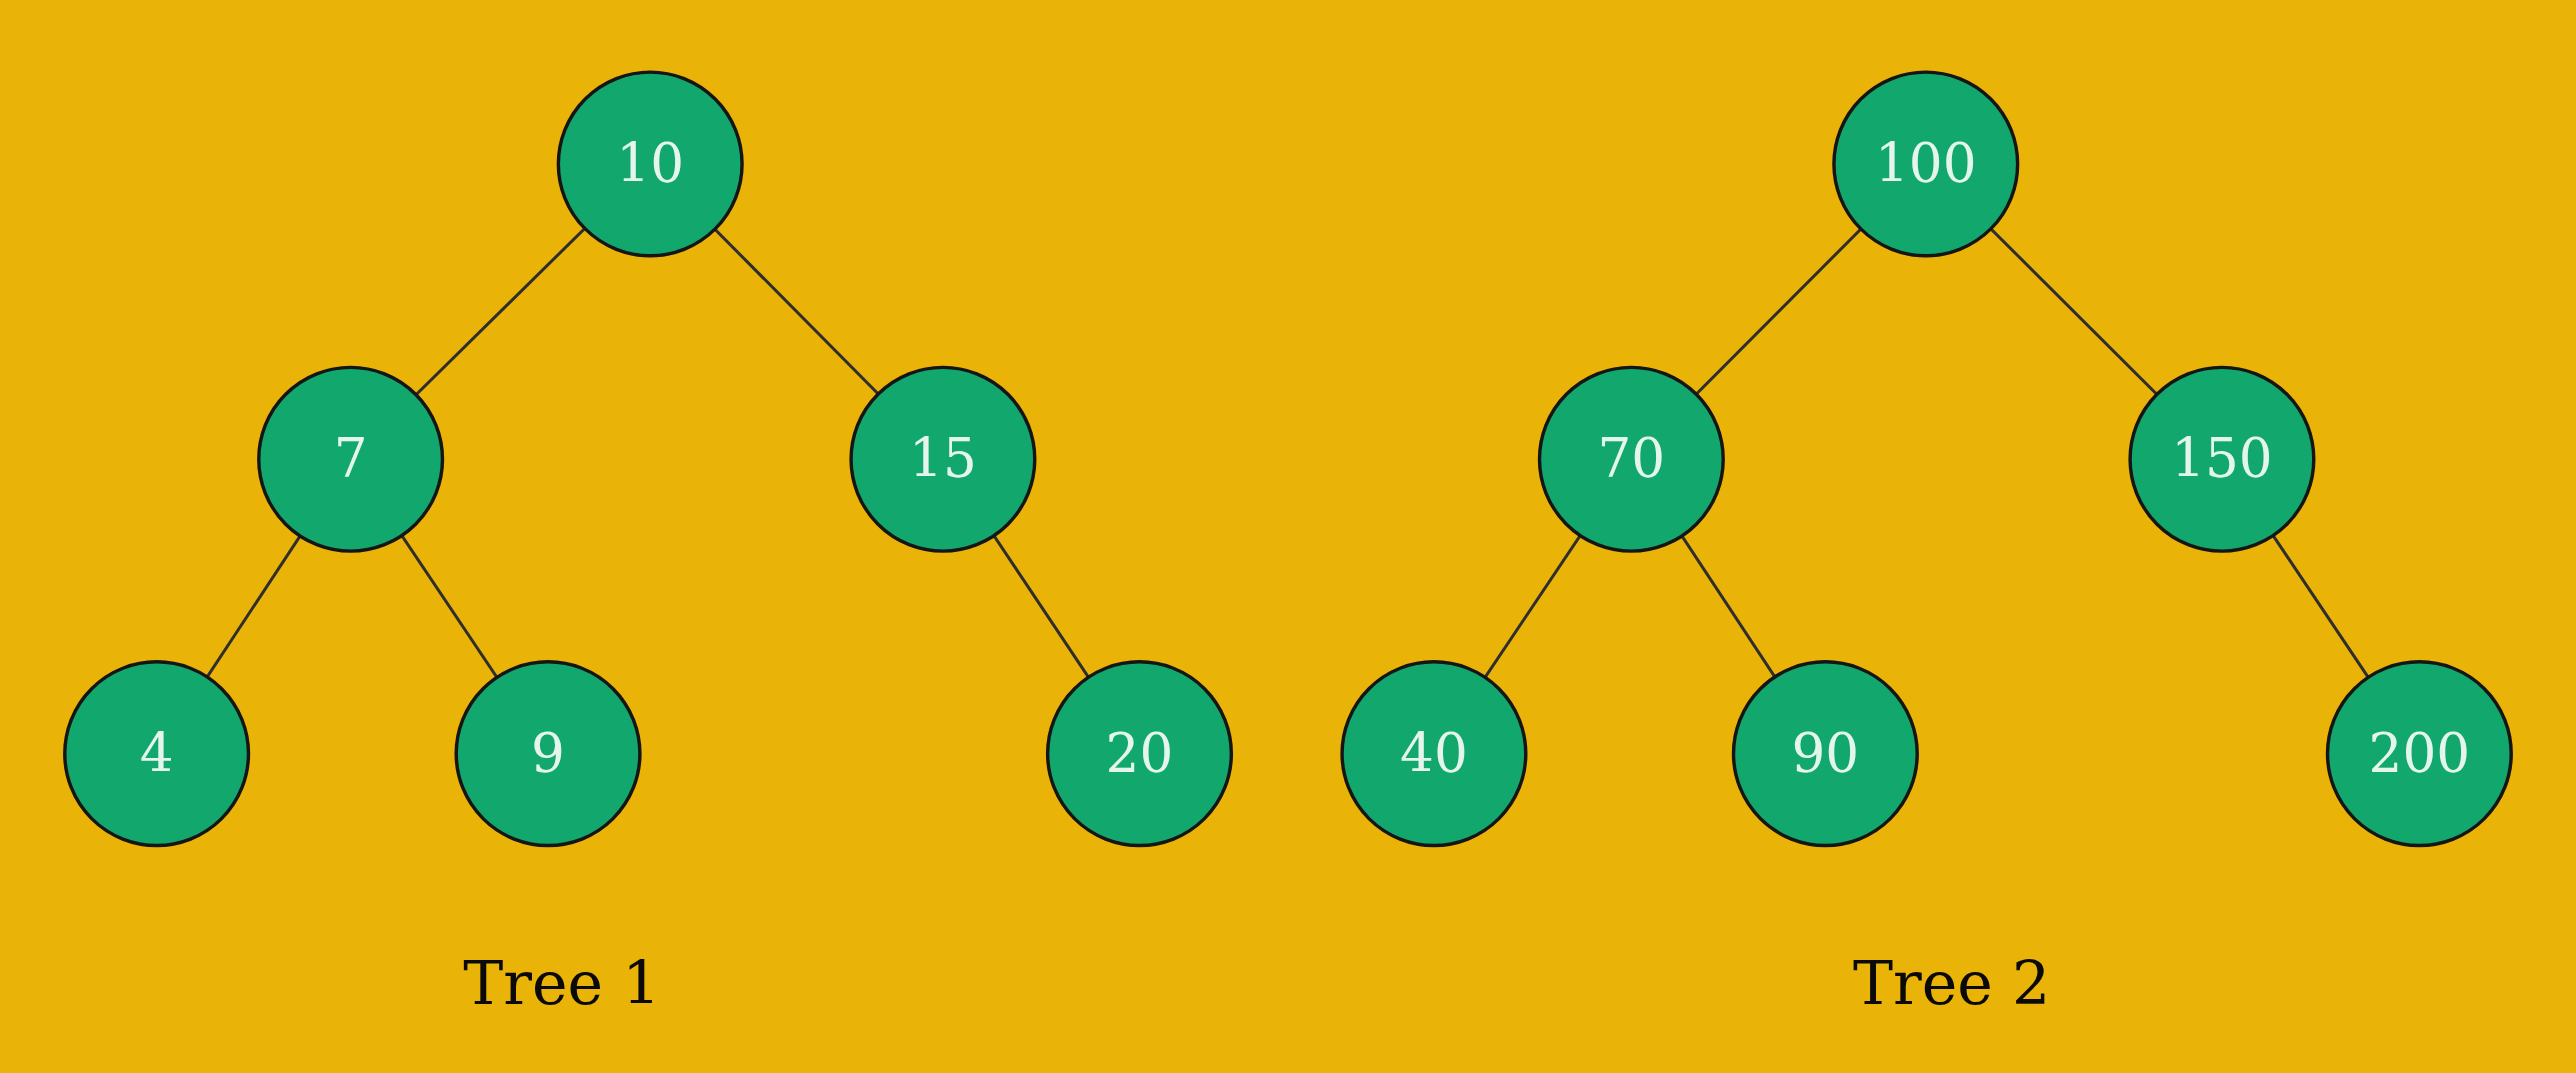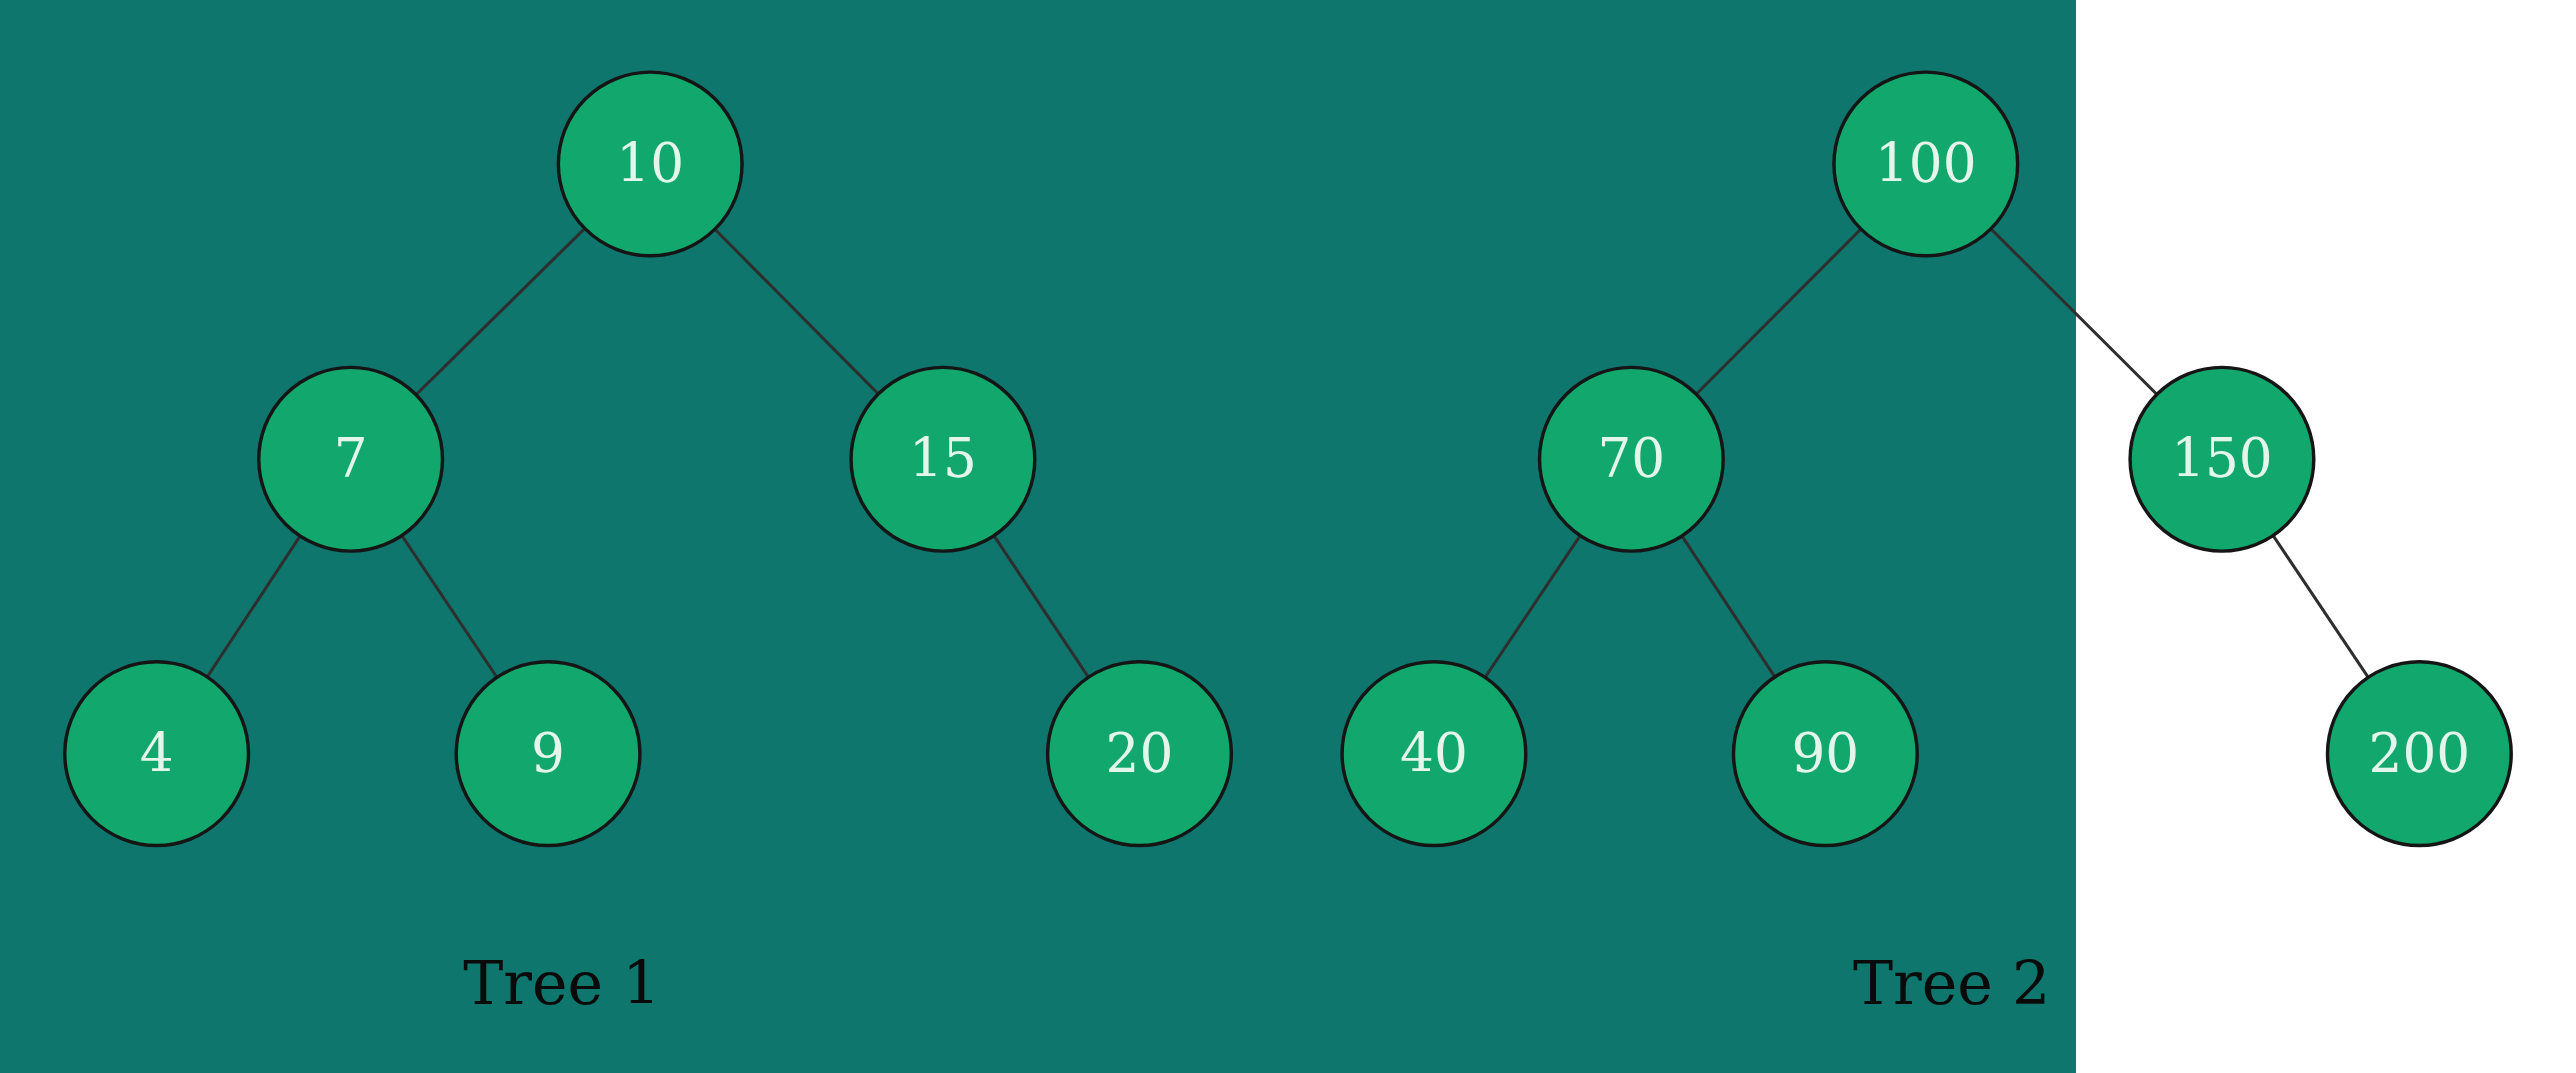--- a/index.html
+++ b/index.html
@@ -9,23 +9,23 @@
   }
   body {
     width: 2576px;
     height: 1073px;
     position: relative;
     font-family: "DejaVu Serif", "Liberation Serif", serif;
   }
   #diagram-wrap {
     position: absolute;
     inset: 0;
-    width: 2076px;
+    width: 2576px;
     height: 1073px;
-    background: #0f766e;
+    background: #eab308;
   }
   svg {
     display: block;
     width: 2576px;
     height: 1073px;
   }
   .edge-line {
     fill: none;
   }
   .node-circle {

